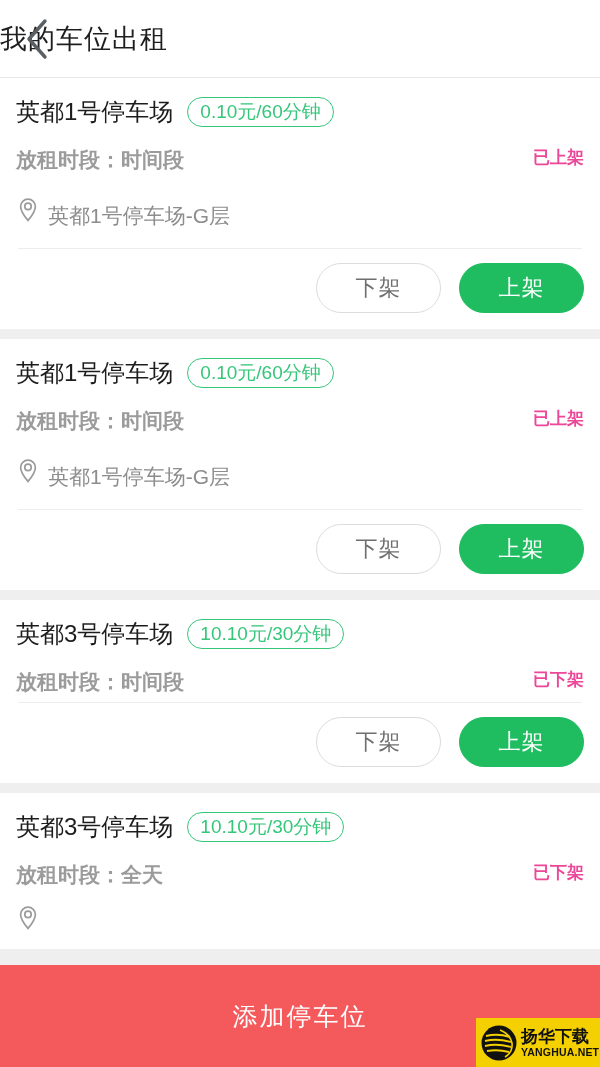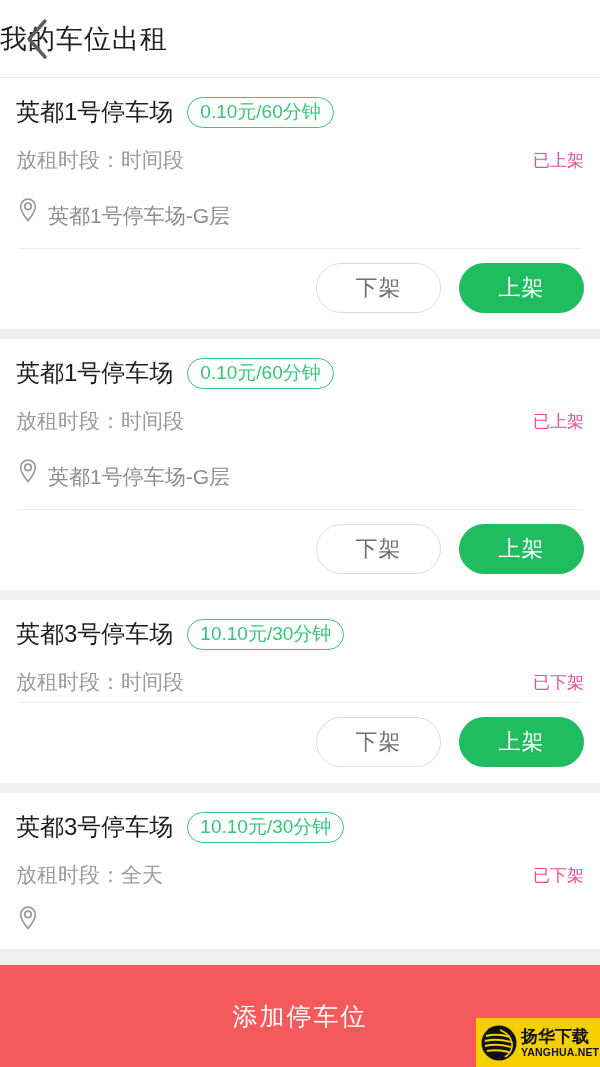--- a/index.html
+++ b/index.html
@@ -51,21 +51,21 @@
   }
 
   .card {
     background:#ffffff;
     margin-bottom:10px;
     padding:0 16px;
   }
 
   .card-head {
     display:flex;
-    align-items:flex-end;
+    align-items:center;
     padding-top:18px;
     padding-bottom:4px;
   }
   .card-title {
     font-size:24px;
     color:#1c1c1c;
     font-weight:500;
     white-space:nowrap;
   }
   .price-badge {
@@ -74,23 +74,23 @@
     color:#35c67a;
     border-radius:18px;
     font-size:19px;
     padding:3px 12px 4px;
     line-height:1.15;
     white-space:nowrap;
   }
 
   .card-row {
     display:flex;
-    align-items:center;
     justify-content:space-between;
     padding:14px 0 6px;
+    font-weight:bold;
   }
   .rent-period {
     font-size:21px;
     color:#9b9b9b;
   }
   .status-text {
     font-size:17px;
     color:#ec4899;
     white-space:nowrap;
   }

